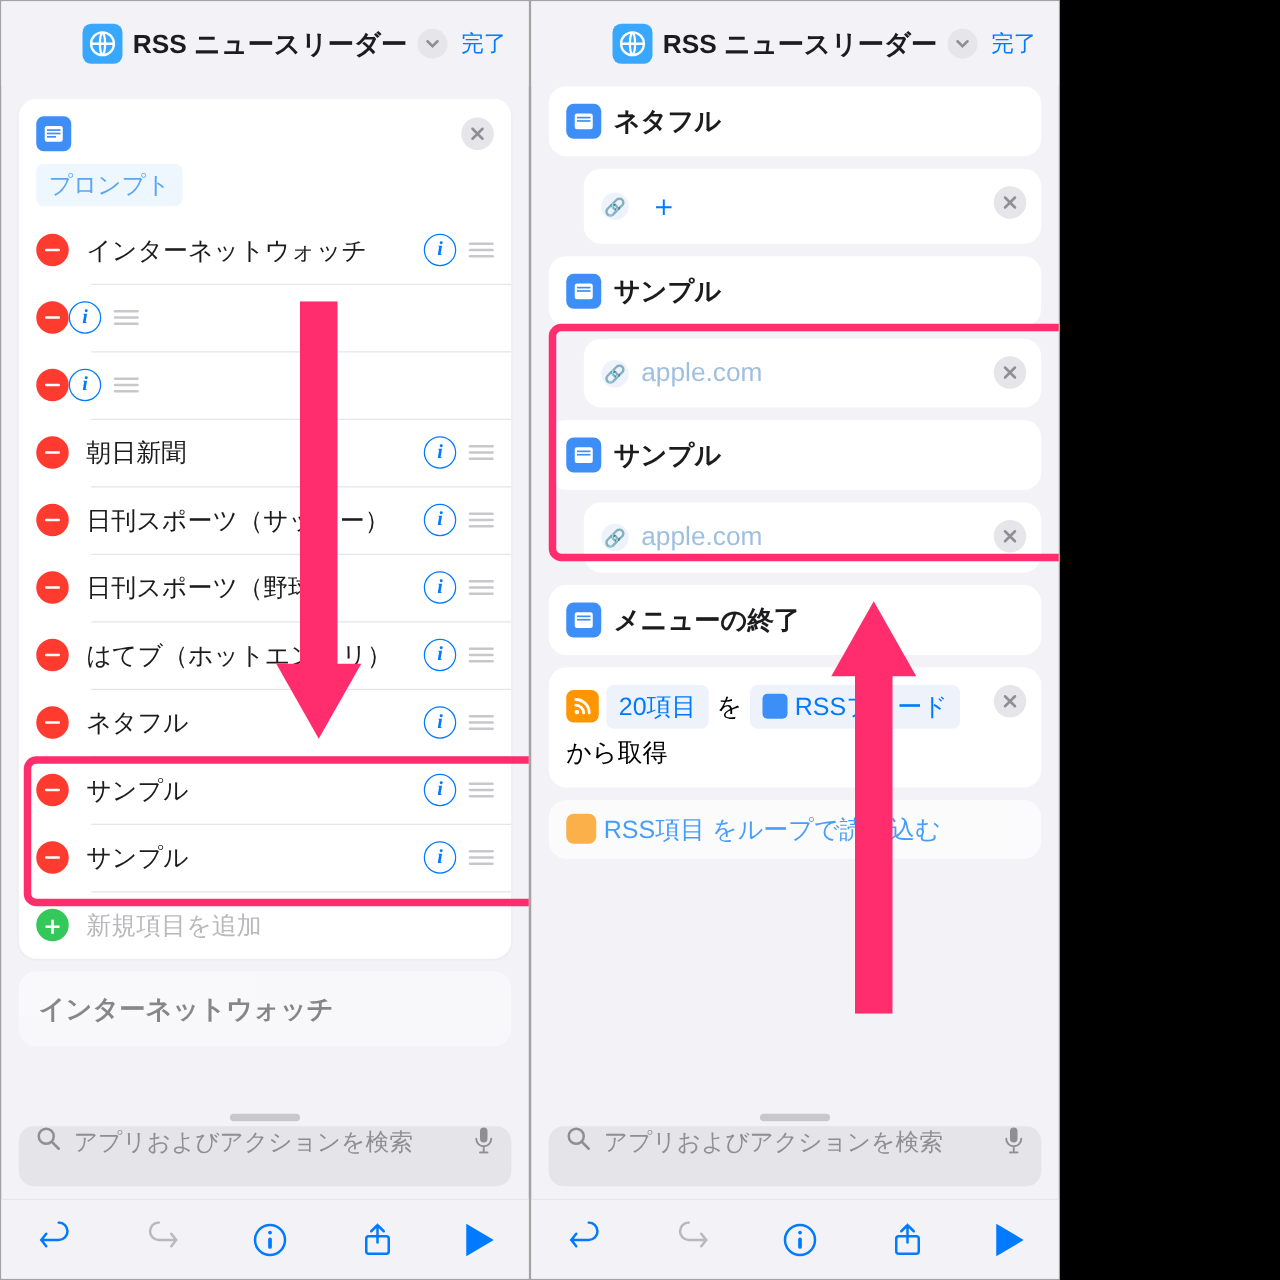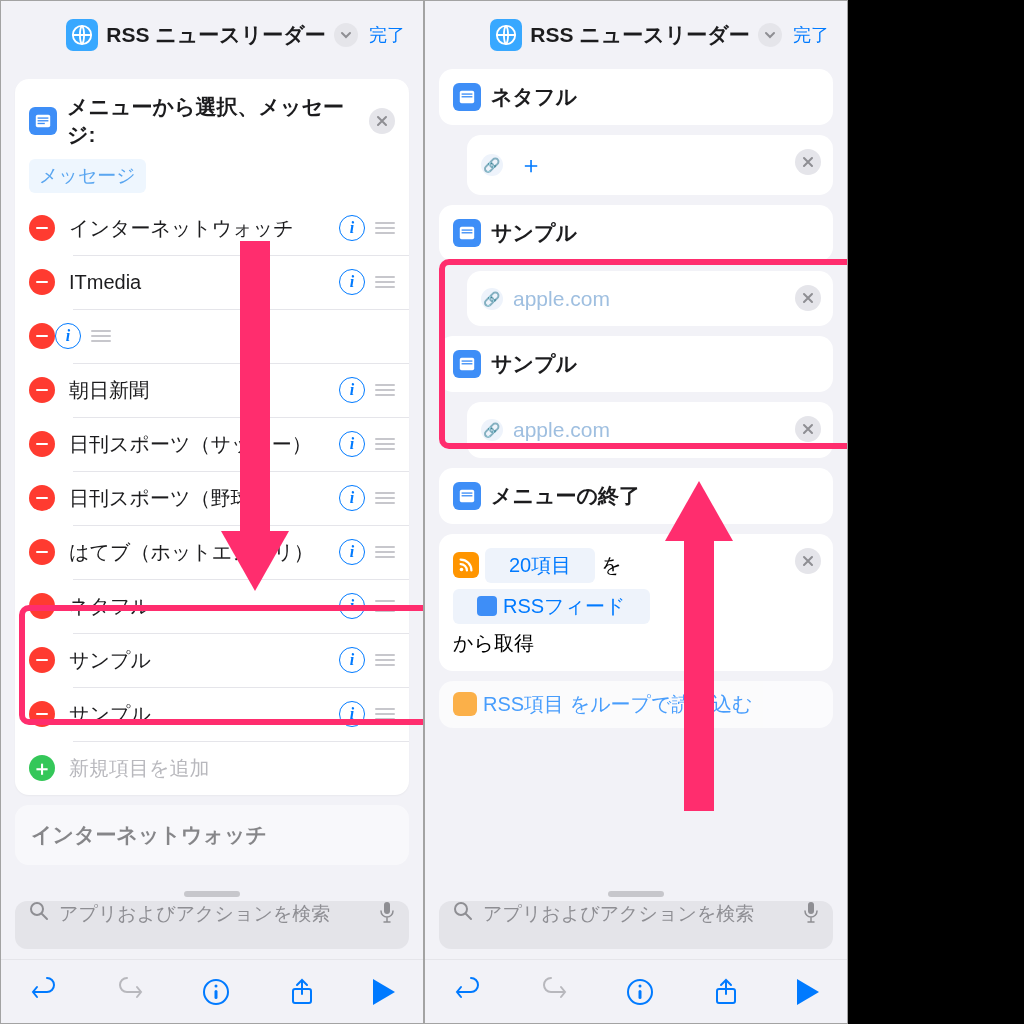--- a/index.html
+++ b/index.html
@@ -37,21 +37,21 @@
 .s-icon{width:28px;height:28px;background:#3e8ef7;border-radius:6px;display:flex;align-items:center;justify-content:center;flex-shrink:0}
 .s-icon svg{width:18px;height:18px}
 .s-icon.orange{background:#ff9500}
 .s-title{font-size:21px;font-weight:600;color:#1c1c1e}
 .url-card{background:#fff;border-radius:14px;margin:10px 0 10px 28px;padding:14px;display:flex;align-items:center;gap:10px;position:relative}
 .link-ic{width:22px;height:22px;border-radius:11px;background:#eef3fb;display:flex;align-items:center;justify-content:center;color:#007aff;font-size:14px}
 .url-text{color:#007aff;font-size:21px;line-height:1.3;word-break:break-all}
 .url-text.ph{color:#9fbfe0}
 .addplus{color:#007aff;font-size:24px;margin-left:6px}
 .rss-card{background:#fff;border-radius:14px;margin:10px 0;padding:14px;display:flex;align-items:center;flex-wrap:wrap;gap:6px;font-size:20px;position:relative}
-.token{background:#eef3fb;color:#007aff;padding:4px 24px;border-radius:6px;display:inline-flex;align-items:center;gap:6px;font-size:20px}
+.token{background:#eef3fb;color:#007aff;padding:4px 10px;border-radius:6px;display:inline-flex;align-items:center;gap:6px;font-size:20px}
 .mini-i{width:20px;height:20px;border-radius:4px;display:inline-block}
 .mini-i.blue{background:#3e8ef7}
 .peek{background:#fff;border-radius:14px;margin:10px 0;padding:16px;font-size:21px;font-weight:600;color:#1c1c1e;white-space:nowrap;overflow:hidden}
 .searchbar{margin:0 14px 10px 14px;height:48px;background:#e4e4e9;border-radius:12px;display:flex;align-items:flex-start;padding:0 14px;gap:10px}
 .searchbar .sph{flex:1;color:#8e8e93;font-size:19px}
 .handle{width:56px;height:6px;background:#c7c7cc;border-radius:3px;margin:6px auto 4px auto}
 .toolbar{height:64px;display:flex;align-items:center;justify-content:space-around;background:#f2f2f7;border-top:1px solid #e5e5ea}
 .tbtn{color:#007aff;display:flex;align-items:center;justify-content:center}
 .tbtn.disabled{color:#b8b8bd}
 .tbtn svg{width:30px;height:30px}
@@ -83,42 +83,40 @@
     <div class="card" style="position:relative">
       <div class="card-head">
         <div class="cicon">
           <svg viewBox="0 0 20 20">
               <rect x="2" y="3" width="16" height="14" rx="2" fill="#fff"></rect>
               <rect x="4" y="6" width="12" height="1.5" fill="#3e8ef7"></rect>
               <rect x="4" y="9" width="12" height="1.5" fill="#3e8ef7"></rect>
               <rect x="4" y="12" width="8" height="1.5" fill="#3e8ef7"></rect>
             </svg>
         </div>
-        <span class="ctxt">メニューから選択、メッセージ:</span>
         <div class="close-circ">
           <svg width="12" height="12" viewBox="0 0 12 12">
               <path d="M2 2l8 8M10 2l-8 8" stroke="#8e8e93" stroke-width="2" stroke-linecap="round"></path>
             </svg>
         </div>
       </div>
-      <div class="prompt"><span>メッセージ</span></div>
+      <div class="prompt"><span>プロンプト</span></div>
 
       <div class="row">
           <div class="minus"></div>
           <span class="label">インターネットウォッチ</span>
           <div class="info">i</div>
           <div class="grip">
             <span></span>
             <span></span>
             <span></span>
           </div>
         </div>
       <div class="row">
           <div class="minus"></div>
-          <span class="label">ITmedia</span>
           <div class="info">i</div>
           <div class="grip">
             <span></span>
             <span></span>
             <span></span>
           </div>
         </div>
       <div class="row">
           <div class="minus"></div>
           <div class="info">i</div>

